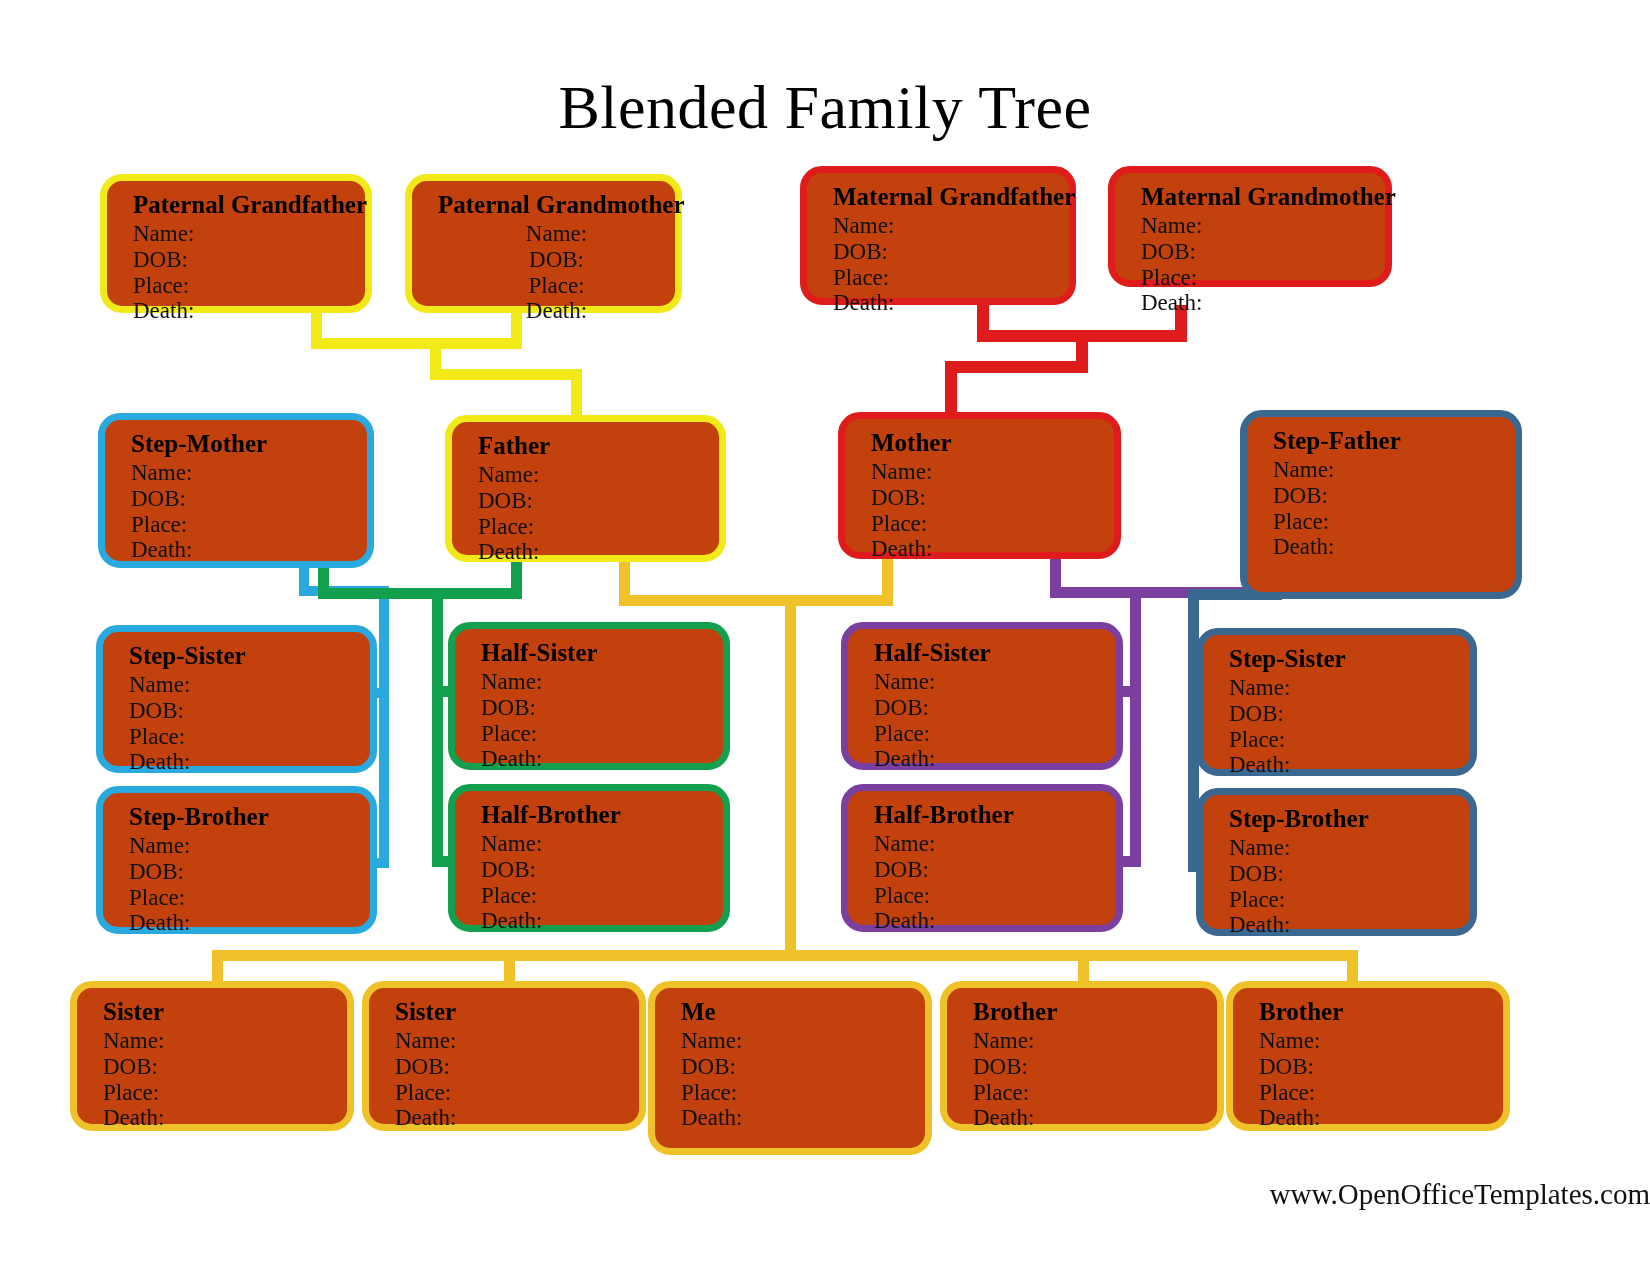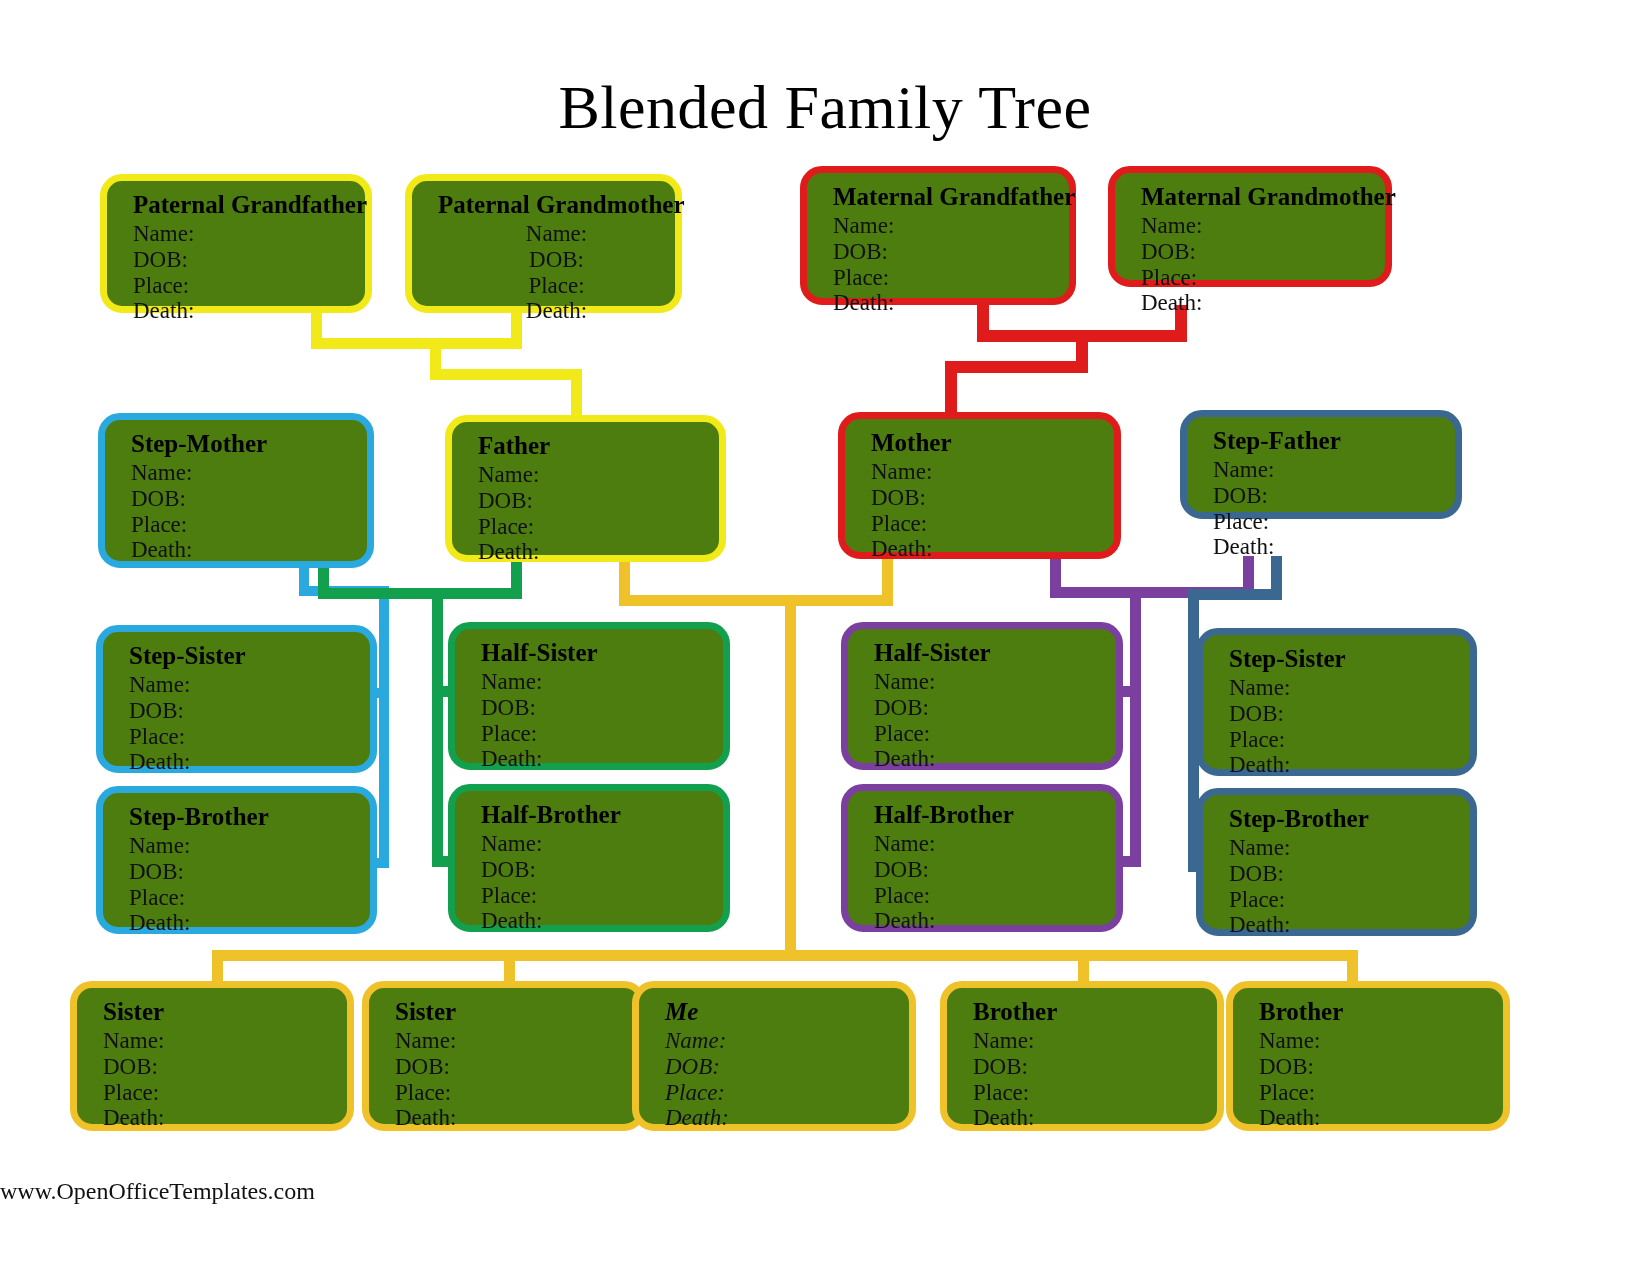--- a/index.html
+++ b/index.html
@@ -18,32 +18,32 @@
     font-size:62px;
     font-family:"Liberation Serif","DejaVu Serif",serif;
     color:#000;
     letter-spacing:.5px;
     white-space:nowrap;
   }
 
   
   .footer{
     position:absolute;left:0;top:1178px;width:1650px;
-    text-align:left;font-size:24px;color:#111;
+    text-align:right;font-size:29px;color:#111;
   }
 
   
   .wire{position:absolute;background:#000;}
   #wires{position:absolute;inset:0;z-index:1;}
 
   
   #boxes{position:absolute;inset:0;z-index:2;}
   .pbox{
     position:absolute;
-    background:#4d7c0f;
+    background:#c2410c;
     border-style:solid;
     border-width:7px;
     border-radius:22px;
     box-sizing:border-box;
     padding:10px 0 0 26px;
   }
   .pbox .ttl{
     font-weight:bold;
     font-size:25px;
     color:#000;
@@ -154,21 +154,21 @@
         <div class="fld">Place:</div>
         <div class="fld">Death:</div>
       </div>
       <div class="pbox" style="left: 838px; top: 412px; width: 283px; height: 147px; border-color: rgb(224, 27, 27);">
         <div class="ttl">Mother</div>
         <div class="fld">Name:</div>
         <div class="fld">DOB:</div>
         <div class="fld">Place:</div>
         <div class="fld">Death:</div>
       </div>
-      <div class="pbox" style="left: 1180px; top: 410px; width: 282px; height: 109px; border-color: rgb(58, 104, 144);">
+      <div class="pbox" style="left: 1240px; top: 410px; width: 282px; height: 189px; border-color: rgb(58, 104, 144);">
         <div class="ttl">Step-Father</div>
         <div class="fld">Name:</div>
         <div class="fld">DOB:</div>
         <div class="fld">Place:</div>
         <div class="fld">Death:</div>
       </div>
       <div class="pbox" style="left: 96px; top: 625px; width: 281px; height: 148px; border-color: rgb(41, 169, 222);">
         <div class="ttl">Step-Sister</div>
         <div class="fld">Name:</div>
         <div class="fld">DOB:</div>
@@ -231,21 +231,21 @@
         <div class="fld">Place:</div>
         <div class="fld">Death:</div>
       </div>
       <div class="pbox" style="left: 362px; top: 981px; width: 284px; height: 150px; border-color: rgb(240, 194, 42);">
         <div class="ttl">Sister</div>
         <div class="fld">Name:</div>
         <div class="fld">DOB:</div>
         <div class="fld">Place:</div>
         <div class="fld">Death:</div>
       </div>
-      <div class="pbox" style="left: 632px; top: 981px; width: 284px; height: 150px; border-color: rgb(240, 194, 42); font-style: italic;">
+      <div class="pbox" style="left: 648px; top: 981px; width: 284px; height: 174px; border-color: rgb(240, 194, 42);">
         <div class="ttl">Me</div>
         <div class="fld">Name:</div>
         <div class="fld">DOB:</div>
         <div class="fld">Place:</div>
         <div class="fld">Death:</div>
       </div>
       <div class="pbox" style="left: 940px; top: 981px; width: 284px; height: 150px; border-color: rgb(240, 194, 42);">
         <div class="ttl">Brother</div>
         <div class="fld">Name:</div>
         <div class="fld">DOB:</div>

